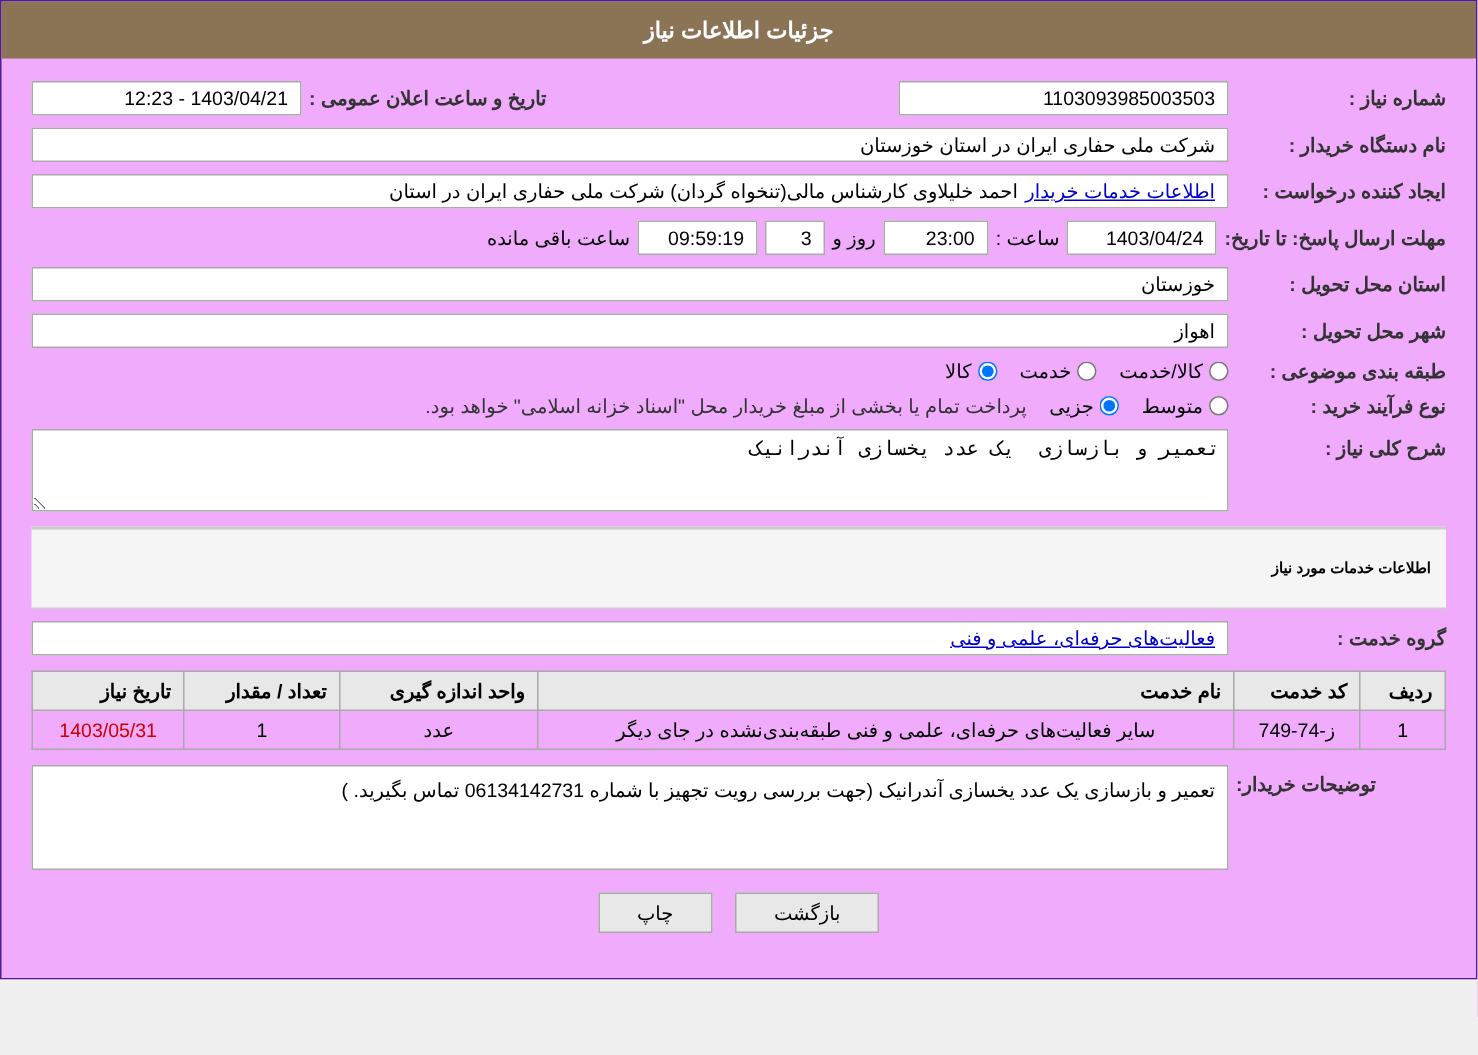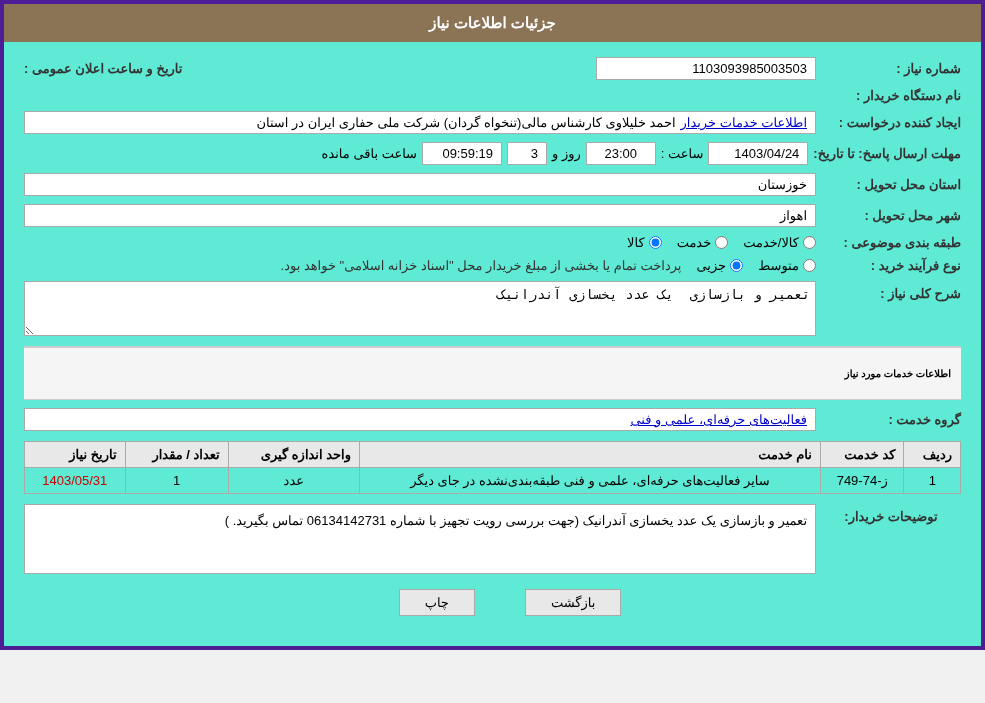--- a/index.html
+++ b/index.html
@@ -5,22 +5,22 @@
     * { box-sizing: border-box; margin: 0; padding: 0; }
     body {
       font-family: Tahoma, Arial, sans-serif;
       font-size: 13px;
       background: #f0f0f0;
       direction: rtl;
     }
     .page-wrapper {
       max-width: 985px;
       margin: 0 auto;
-      background: #5eead4;
-      border: 4px solid #4c1d95;
+      background: #f0abfc;
+      border: 1px solid #4c1d95;
     }
     .header-bar {
       background: #8B7355;
       color: #fff;
       text-align: center;
       padding: 10px 15px;
       font-size: 15px;
       font-weight: bold;
     }
     .content {
@@ -125,79 +125,80 @@
       margin-top: 15px;
       padding-bottom: 15px;
     }
     .btn {
       padding: 5px 25px;
       border: 1px solid #aaa;
       background: #e8e8e8;
       cursor: pointer;
       font-size: 13px;
       font-family: Tahoma, Arial, sans-serif;
-      margin-left: 35px;
     }
     .row-flex {
       display: flex;
       align-items: flex-start;
       gap: 5px;
       margin-bottom: 8px;
     }
     .buyer-notes {
       border: 1px solid #aaa;
       padding: 8px;
       min-height: 70px;
       background: #fff;
       text-align: right;
       direction: rtl;
       flex: 1;
     }
     .توضیحات-label {
       font-weight: bold;
       min-width: 140px;
-      text-align: center;
+      text-align: left;
       padding-top: 5px;
     }
   </style>
 </head>
 <body>
 
 <div class="page-wrapper">
 
   <div class="header-bar">
     <span>جزئیات اطلاعات نیاز</span>
   </div>
 
   <div class="content">
 
     <div class="info-row">
       <span class="label">شماره نیاز :</span>
       <div class="value-box" style="max-width:220px;">1103093985003503</div>
       <span style="flex:1;"></span>
       <span class="label" style="min-width:auto;">تاریخ و ساعت اعلان عمومی :</span>
+      <div class="value-box-fixed" style="min-width:180px;">1403/04/21 - 12:23</div>
     </div>
 
     <div class="info-row">
       <span class="label">نام دستگاه خریدار :</span>
+      <div class="value-box">شرکت ملی حفاری ایران در استان خوزستان</div>
     </div>
 
     <div class="info-row">
       <span class="label">ایجاد کننده درخواست :</span>
       <div class="value-box flex-row">
         <span class="link-blue">اطلاعات خدمات خریدار</span>
         <span>احمد خلیلاوی کارشناس مالی(تنخواه گردان) شرکت ملی حفاری ایران در استان</span>
       </div>
     </div>
 
     <div class="info-row">
       <span class="label">مهلت ارسال پاسخ: تا تاریخ:</span>
       <div class="small-box" style="min-width:100px;">1403/04/24</div>
       <span>ساعت :</span>
-      <div class="small-box" style="min-width:70px;text-align:center;">23:00</div>
+      <div class="small-box" style="min-width:70px;">23:00</div>
       <span>روز و</span>
       <div class="small-box" style="min-width:40px;">3</div>
       <div class="small-box" style="min-width:80px;">09:59:19</div>
       <span>ساعت باقی مانده</span>
     </div>
 
     <div class="info-row">
       <span class="label">استان محل تحویل :</span>
       <div class="value-box">خوزستان</div>
     </div>

